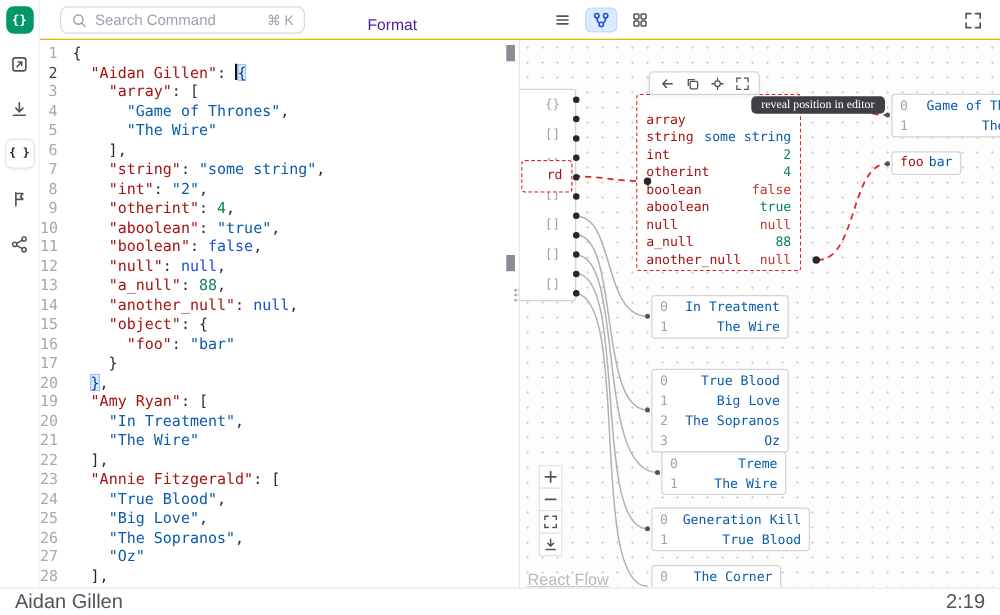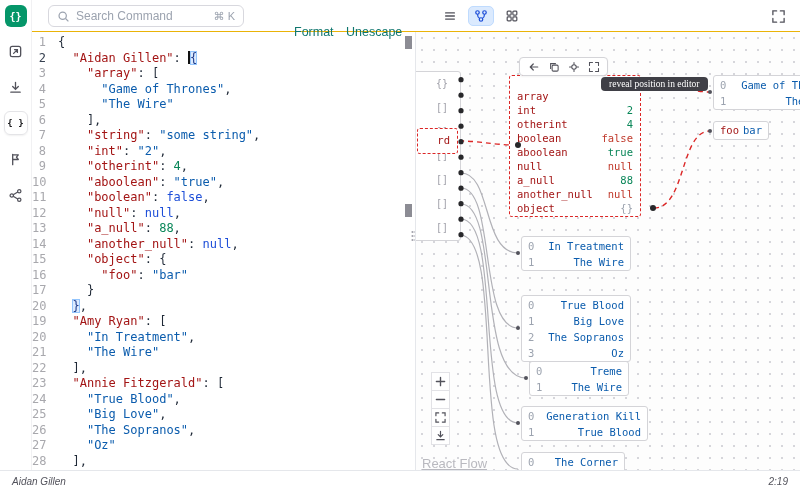--- a/index.html
+++ b/index.html
@@ -18,22 +18,22 @@
     font:700 9px "DejaVu Sans Mono",monospace; color:#18181b; }
   .sideicon svg { display:block; }
 
   
   #header { position:absolute; left:32px; top:0; width:768px; height:32px; background:#fff;
     border-bottom:1px solid #eab308; z-index:15; }
   .search { position:absolute; left:16px; top:5px; width:196px; height:22px; border:1px solid #d8d8de;
     border-radius:6px; background:#fff; display:flex; align-items:center; padding:0 8px; gap:6px; }
   .search .ph { flex:1; font-size:12px; color:#9ca3af; }
   .search .kbd { font-size:11px; color:#9ca3af; }
-  .hbtn { position:absolute; top:16px; height:32px; border:0; background:transparent; font-family:"Liberation Sans",sans-serif;
-    font-size:12.5px; color:#0f766e; cursor:pointer; }
+  .hbtn { position:absolute; top:4px; height:32px; border:0; background:transparent; font-family:"Liberation Sans",sans-serif;
+    font-size:12.5px; color:#4c1d95; cursor:pointer; }
   #format-btn { left:262px; } #unescape-btn { left:314px; }
   .gtb { position:absolute; left:405px; top:6px; display:flex; gap:5px; }
   .gtbtn { width:26px; height:20px; border:0; border-radius:5px; background:transparent;
     display:flex; align-items:center; justify-content:center; cursor:pointer; color:#52525b; }
   .gtbtn.active { background:#dbeafe; border:1px solid #bfdbfe; color:#1d4ed8; }
   #fullscreen-btn { position:absolute; right:12px; top:7px; width:20px; height:18px; border:0; background:transparent;
     color:#52525b; display:flex; align-items:center; justify-content:center; cursor:pointer; }
 
   
   #editor { position:absolute; left:32px; top:32px; width:383px; height:438px; background:#fff;
@@ -88,21 +88,21 @@
 
   #rf-controls { position:absolute; left:15px; top:340px; z-index:5; display:flex; flex-direction:column; }
   .rfbtn { width:19px; height:19px; margin-top:-1px; background:#fff; border:1px solid #e2e2e6;
     display:flex; align-items:center; justify-content:center; color:#52525b; cursor:pointer; padding:0; }
   .rfbtn:first-child { margin-top:0; }
   #rf-attr { position:absolute; left:6px; top:424px; font-size:13px; color:#b9b9bf; z-index:5;text-decoration:underline; }
 
   
   #statusbar { position:absolute; left:0; top:470px; width:800px; height:22px; background:#fff;
     border-top:1px solid #e5e7eb; display:flex; align-items:center; justify-content:space-between;
-    padding:0 12px; font-size:10px; color:#52525b; z-index:25;font-style:italic; }
+    padding:0 12px; font-size:16px; color:#52525b; z-index:25; }
 </style>
 </head>
 <body>
 
 <div id="app">
 
   <nav id="sidebar">
     <div class="logo">{}</div>
     <div class="sideicon">
       <svg width="15" height="15" viewBox="0 0 16 16" fill="none" stroke="currentColor" stroke-width="1.4" stroke-linecap="round">
@@ -134,21 +134,20 @@
   <header id="header">
     <div class="search">
       <svg width="13" height="13" viewBox="0 0 16 16" fill="none">
           <circle cx="7" cy="7" r="4.5" stroke="#9ca3af" stroke-width="1.5"></circle>
           <line x1="10.5" y1="10.5" x2="14" y2="14" stroke="#9ca3af" stroke-width="1.5"></line>
         </svg>
       <span class="ph">Search Command</span>
       <span class="kbd">⌘ K</span>
     </div>
     <button class="hbtn" id="format-btn">Format</button>
-    <button class="hbtn" id="unescape-btn">Unescape</button>
     <div class="gtb">
       <button class="gtbtn">
         <svg width="14" height="14" viewBox="0 0 16 16" stroke="currentColor" stroke-width="1.5" stroke-linecap="round">
             <path d="M3 4.5 h10 M3 8 h10 M3 11.5 h10"></path>
           </svg>
       </button>
       <button class="gtbtn active">
         <svg width="14" height="14" viewBox="0 0 16 16" fill="none" stroke="currentColor" stroke-width="1.4">
             <circle cx="4" cy="4" r="2"></circle>
             <circle cx="12" cy="4" r="2"></circle>
@@ -275,20 +274,24 @@
         </button>
     </div>
     <div id="tooltip">reveal position in editor</div>
 
     <div class="gnode" id="selected-node">
         <div class="srow">
           <span class="skey">array</span>
           <span class="sval v-none"></span>
         </div>
         <div class="srow">
+          <span class="skey">string</span>
+          <span class="sval v-string">some string</span>
+        </div>
+        <div class="srow">
           <span class="skey">int</span>
           <span class="sval v-number">2</span>
         </div>
         <div class="srow">
           <span class="skey">otherint</span>
           <span class="sval v-number">4</span>
         </div>
         <div class="srow">
           <span class="skey">boolean</span>
           <span class="sval v-false">false</span>

